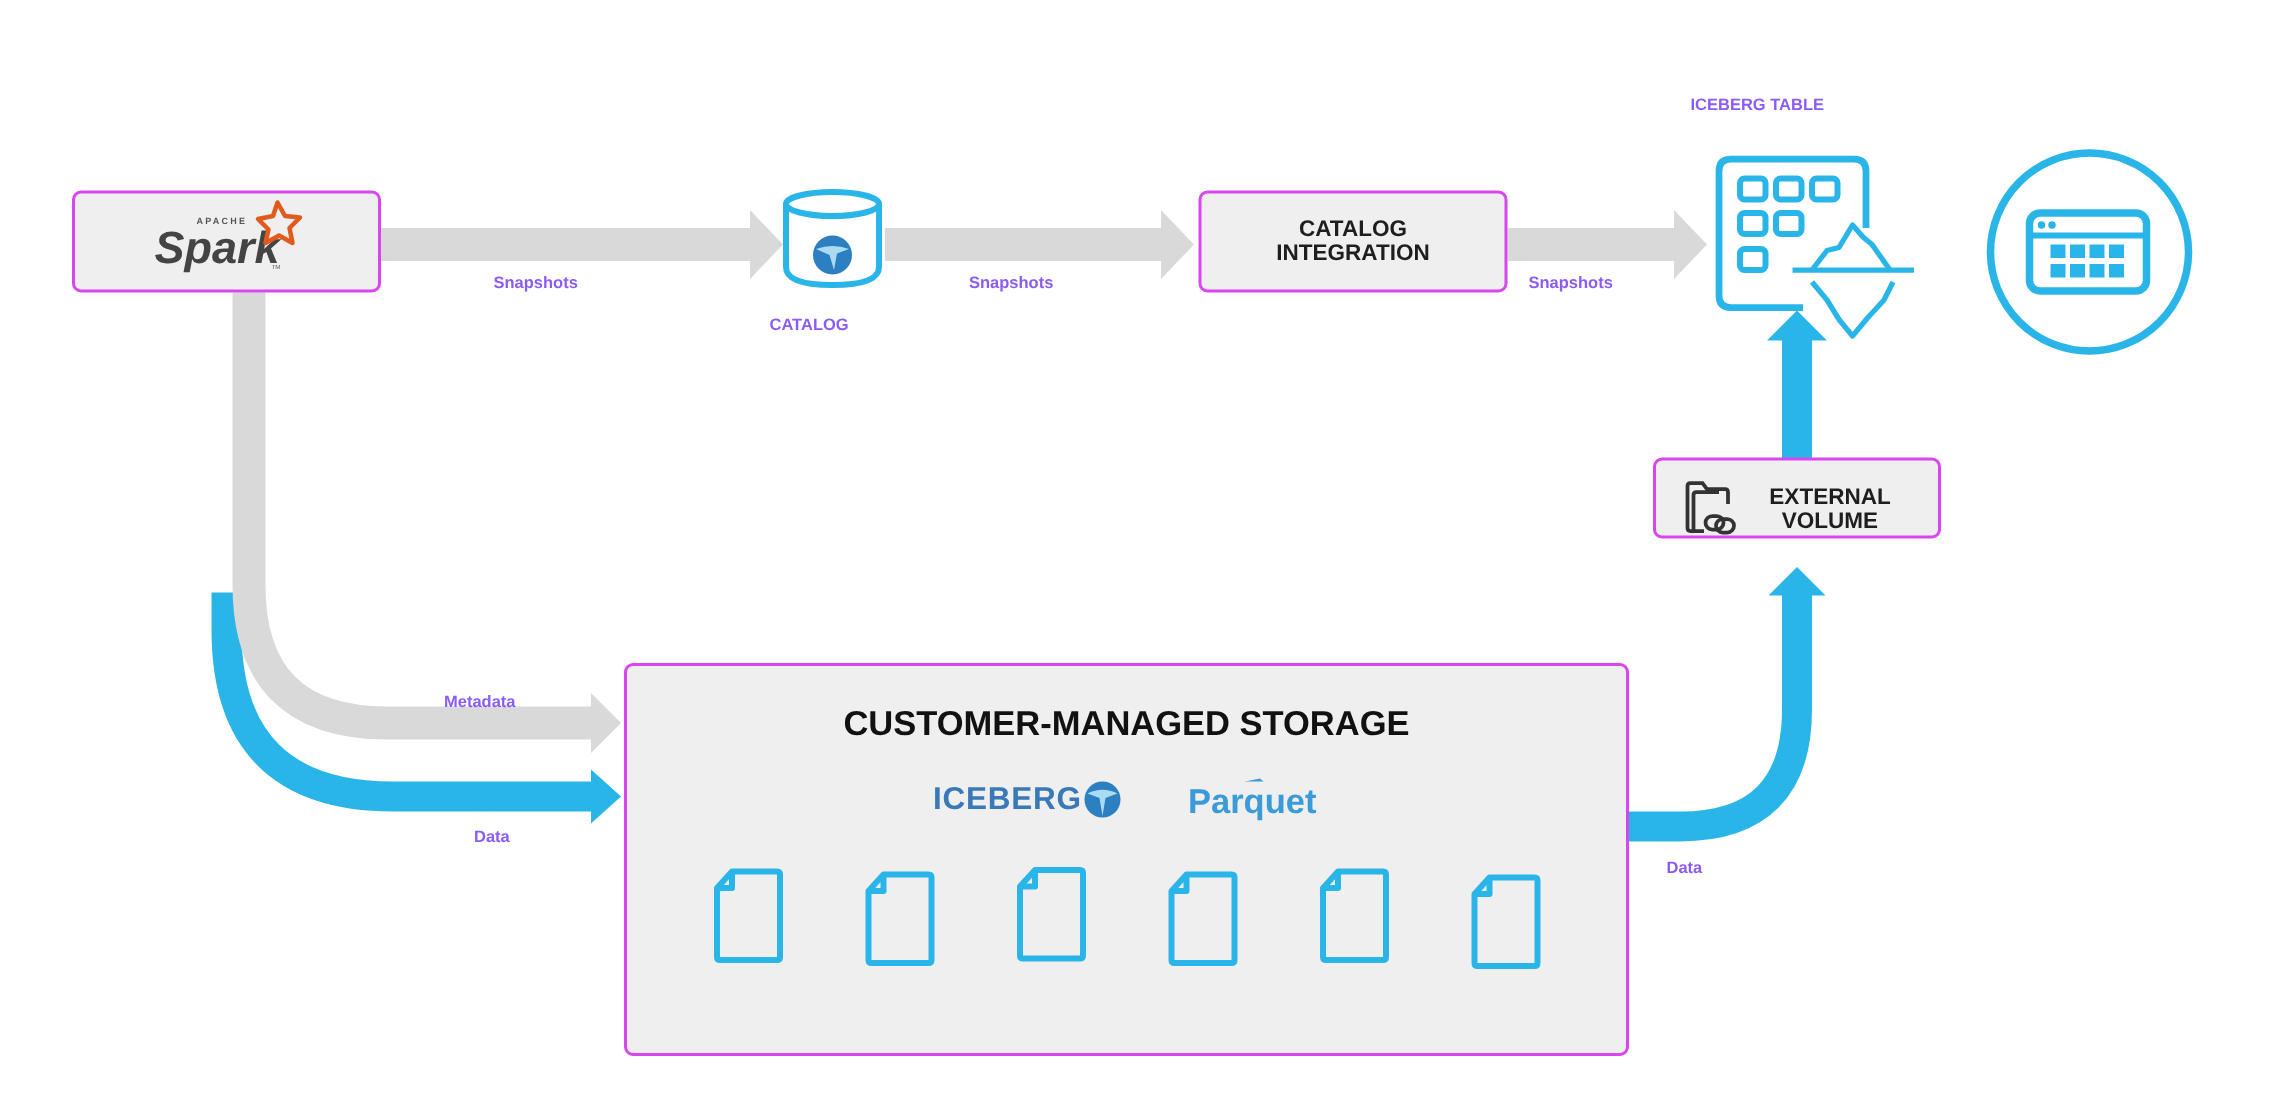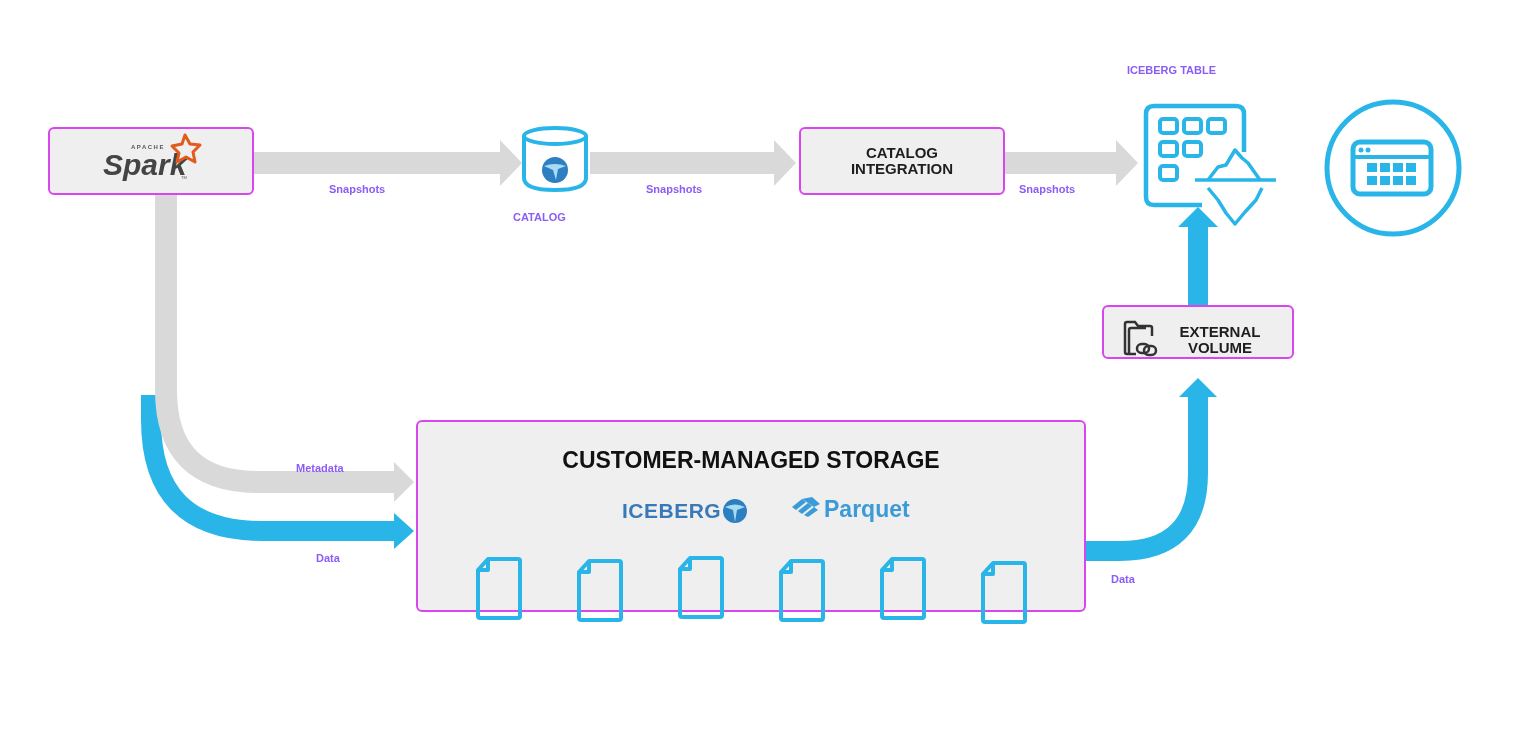--- a/index.html
+++ b/index.html
@@ -131,32 +131,32 @@
   <div style="position:absolute; left:66px; top:17px; width:100px;">
     <div class="boxtext">EXTERNAL</div>
     <div class="boxtext">VOLUME</div>
   </div>
 </div>
 
 <div class="lbl" style="left:296px; top:438px;margin-top:24px;">Metadata</div>
 <div class="lbl" style="left:316px; top:552px;">Data</div>
 <div class="lbl" style="left:1111px; top:573px;">Data</div>
 
-<div class="box" style="left:416px; top:420px; width:670px; height:192px;">
+<div class="box" style="left:416px; top:442px; width:670px; height:262px;">
   <div class="abs center" style="left:0; top:25px; width:100%; font-size:23px; font-weight:bold; color:#111;">CUSTOMER-MANAGED STORAGE</div>
 
   <div class="abs" style="left:204px; top:74px; height:30px; display:flex; align-items:center;justify-content:space-between;">
     <span style="font-size:21px; font-weight:bold; color:#3a79b8; letter-spacing:0.5px;">ICEBERG</span>
     <svg width="28" height="28">
       <circle cx="14" cy="14" r="12" fill="#2c7fc1"></circle>
       <path d="M4,10 Q14,5 24,10 L16,13 L14,25 L12,13 Z" fill="#a9dcf2"></path>
     </svg>
   </div>
 
-  <div class="abs" style="left:372px; top:74px; height:30px; display:flex; ">
+  <div class="abs" style="left:372px; top:74px; height:30px; display:flex; align-items:center;flex-direction:column;">
     <svg width="32" height="22">
       <g fill="#3a9bd8">
         <polygon points="2,11 12,3 16,6 6,14"></polygon>
         <polygon points="8,15 18,7 22,10 12,18"></polygon>
         <polygon points="14,19 24,11 28,14 18,21"></polygon>
         <polygon points="12,3 22,1 30,8 24,11"></polygon>
       </g>
     </svg>
     <span style="font-size:23px; font-weight:bold; color:#3a9bd8; margin-left:2px;">Parquet</span>
   </div>

